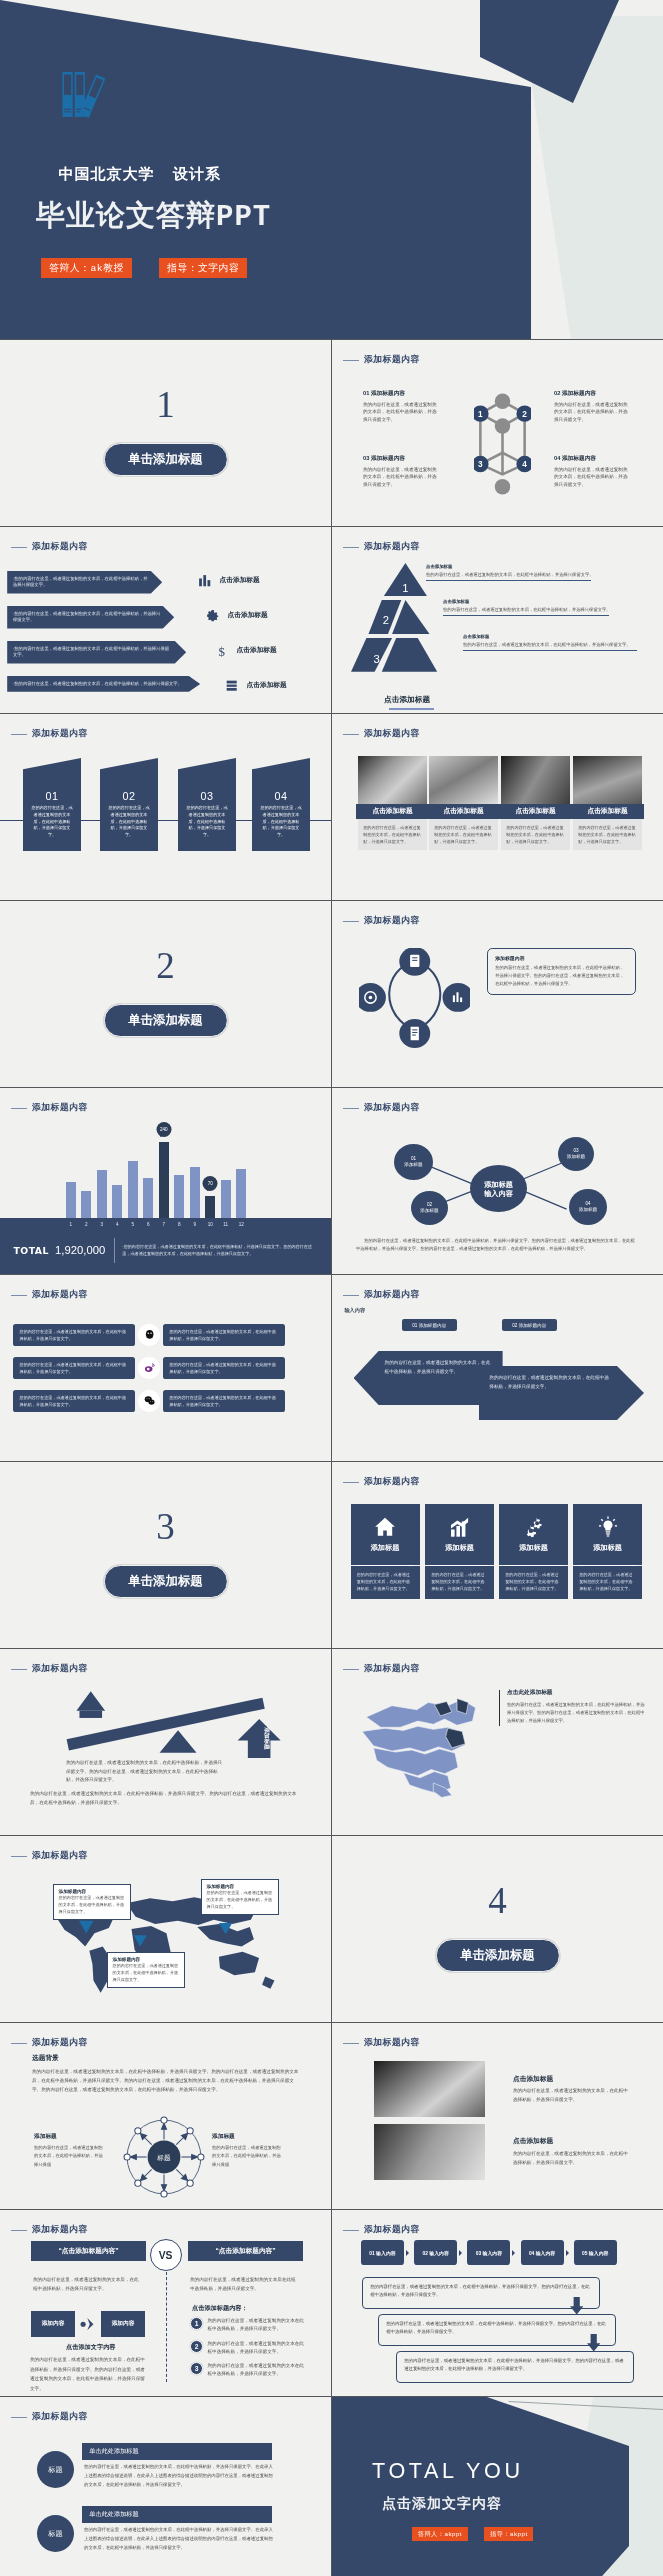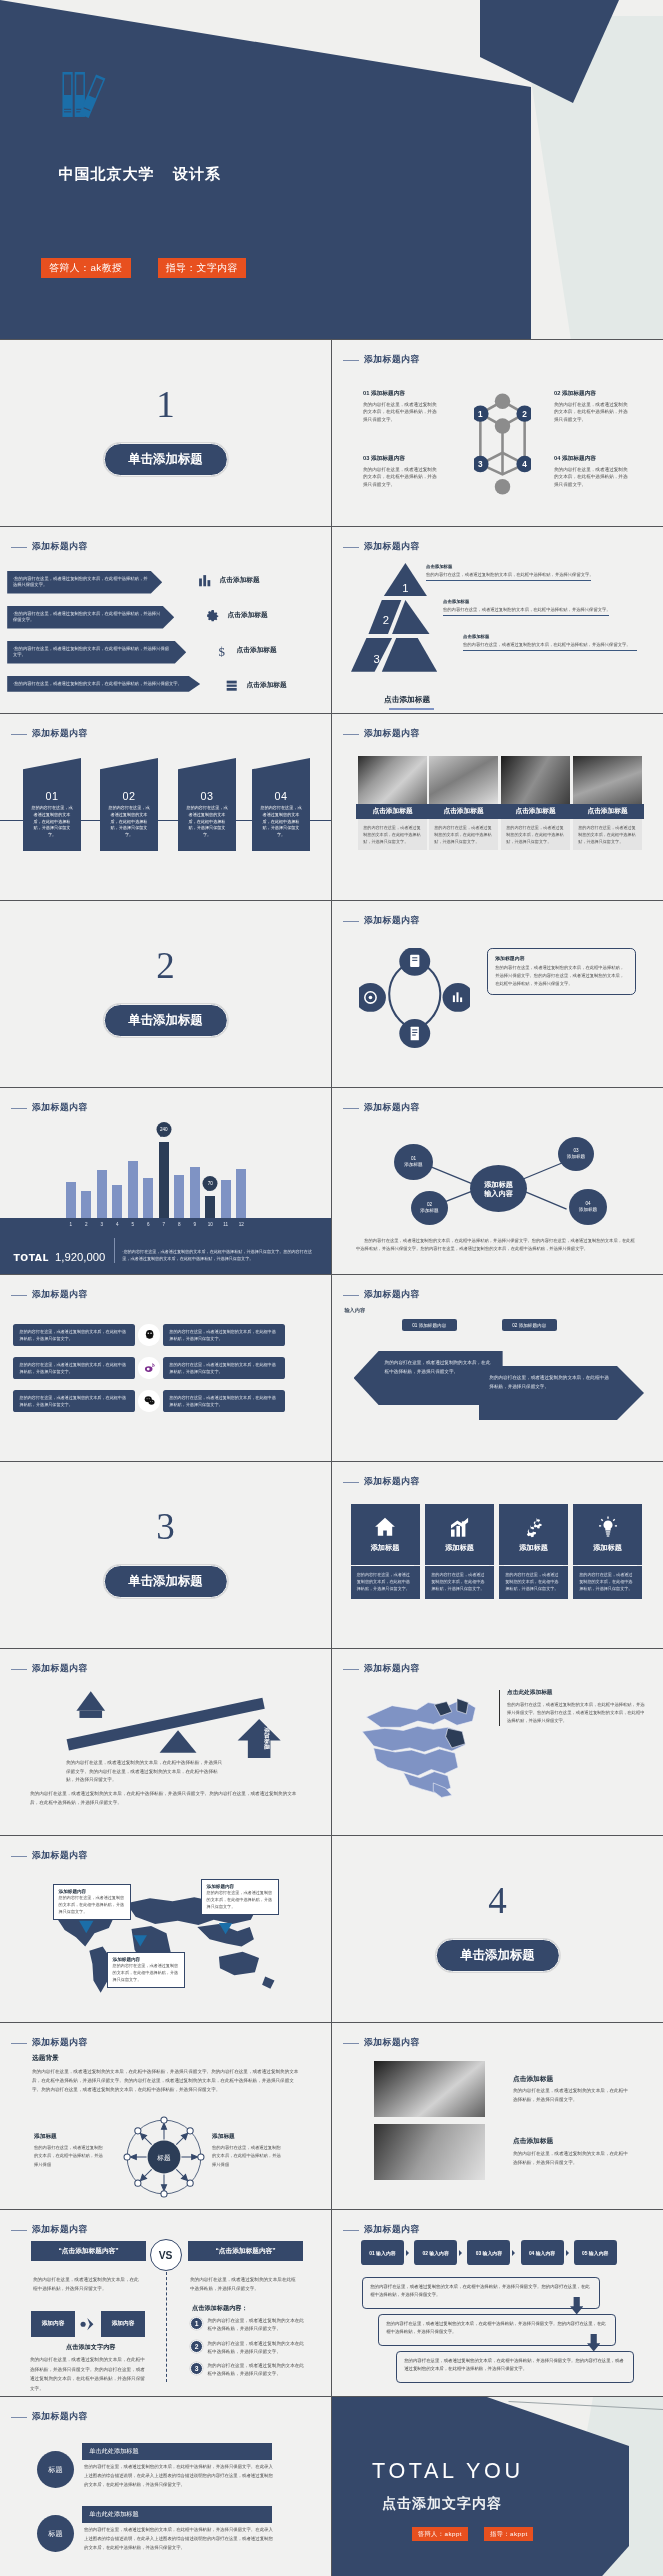--- a/index.html
+++ b/index.html
@@ -29,21 +29,21 @@
   .cover-pale{
     position:absolute; right:0; top:15.5px; width:170px; height:325px;
     background:#e3e9e7;
     clip-path: polygon(27px 0, 170px 0, 170px 325px, 77px 325px);
   }
   .cover-navy2{
     position:absolute; right:45px; top:0; width:139px; height:103px;
     background:#35486a;
     clip-path: polygon(0 0, 139px 0, 93px 103px, 0 57px);
   }
-  .cover-inner { position:absolute; left:0; top:0; width:531px; height:340px; }
+  .cover-inner { position:absolute; left:0; top:0; width:531px; height:340px;font-family:Liberation Mono, monospace; }
   .books { position:absolute; left:61px; top:72px; }
   .cover-sub {
     position:absolute; left:40px; top:165px;
     color:#ffffff; font-size:15px; font-weight:bold; letter-spacing:1px;
   }
   .cover-sub span { margin-left:18.5px; }
   .cover-title {
     position:absolute; left:36px; top:196px;
     color:#eef0f2; font-size:29px; font-weight:bold; letter-spacing:1px;
   }
@@ -127,21 +127,21 @@
   .bubble {
     position:absolute; left:50%; transform:translateX(-50%); bottom:calc(100% + 4.6px);
     background:#2c3d57; color:#fff; font-size:4.6px; border-radius:50%;
     width:15px; height:15px; display:flex; align-items:center; justify-content:center;
   }
   .bubble:after{ content:""; position:absolute; top:12.4px; left:2.6px;
     border:2.6px solid transparent; border-top-color:#2c3d57; transform:rotate(18deg); }
   .chart-foot { position:absolute; left:0; right:0; bottom:0; top:130px; background:#35486a; color:#fff; }
   .axis { position:absolute; left:66px; top:3.6px; display:flex; gap:5.7px; }
   .axis span { width:9.8px; text-align:center; font-size:4.6px; color:#dfe4ee; }
-  .total-row { position:absolute; left:0; right:0; top:19.6px; display:flex; align-items:flex-end; padding:0 13.4px; }
+  .total-row { position:absolute; left:0; right:0; top:19.6px; display:flex; align-items:center; padding:0 13.4px; }
   .total-lbl { font-size:9.3px; font-weight:bold; letter-spacing:0.5px; font-family:"DejaVu Sans",sans-serif;}
   .total-val { font-size:11.3px; margin-left:6.2px; }
   .total-sep { width:1px; height:25px; background:#7f8fae; margin:0 8.2px; }
   .total-txt { font-size:4.1px; line-height:1.8; color:#e6eaf2; }
 
   
   .nodec {
     position:absolute; border-radius:50%; background:#35486a; color:#fff;
     display:flex; flex-direction:column; align-items:center; justify-content:center;
     text-align:center; line-height:1.25;
@@ -272,20 +272,21 @@
           <g transform="rotate(23 62 44)">
             <rect x="52" y="6" width="20" height="84" fill="#1b6ea8"></rect>
             <rect x="55" y="11" width="14" height="38" fill="#35486a"></rect>
             <rect x="55" y="74" width="14" height="2" fill="#35486a"></rect>
           </g>
         </svg>
       </div>
       <div class="cover-sub">
         <span>中国北京大学</span><span>设计系</span>
       </div>
+      <div class="cover-title">毕业论文答辩PPT</div>
       <div class="cover-tags">
         <div class="tag">答辩人：ak教授</div>
         <div class="tag">指导：文字内容</div>
       </div>
     </div>
   </div>
 
   <div class="slide">
     <div class="section-num">1</div>
     <div class="section-pill">单击添加标题</div>

